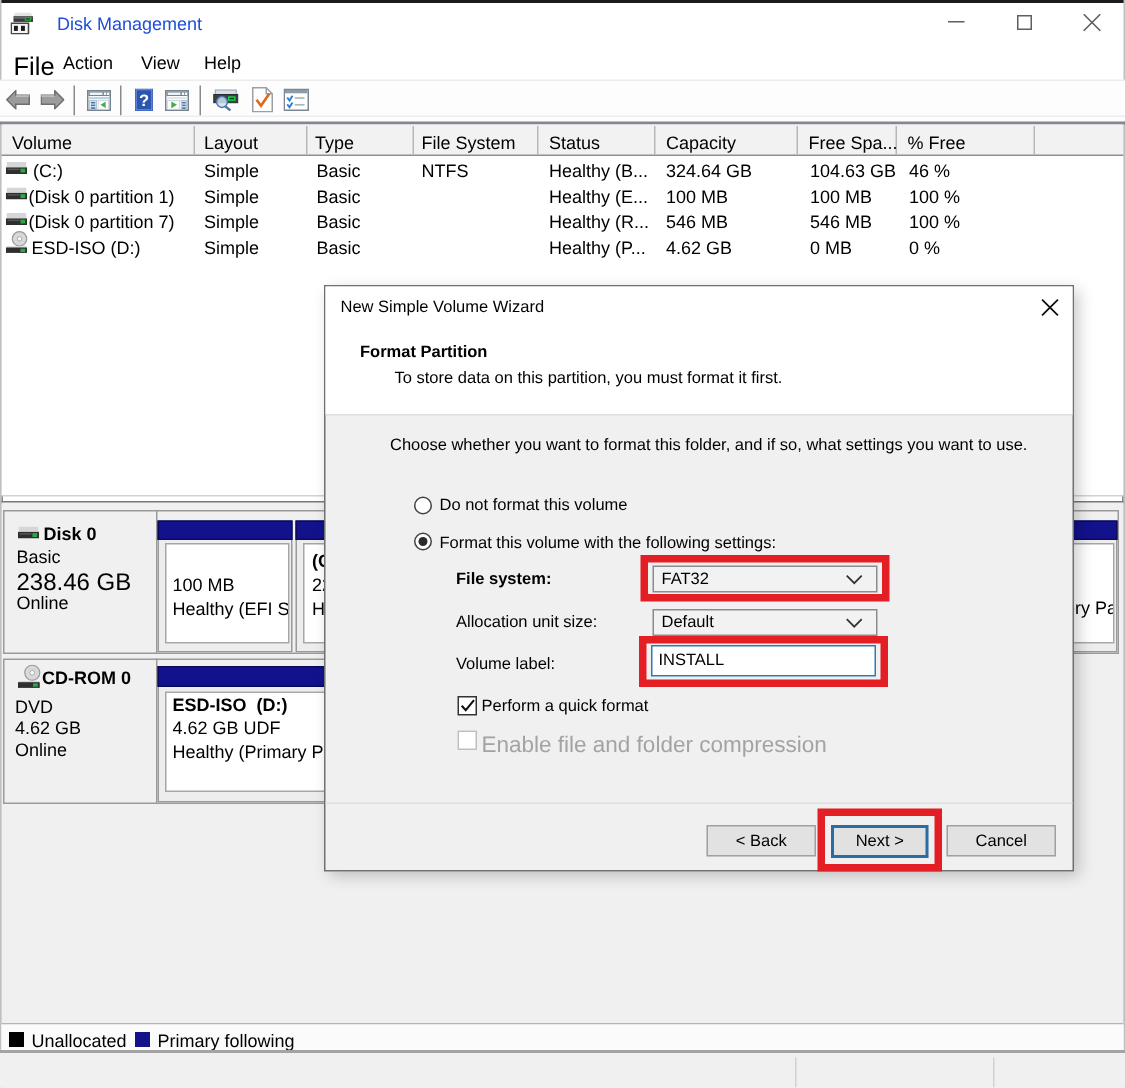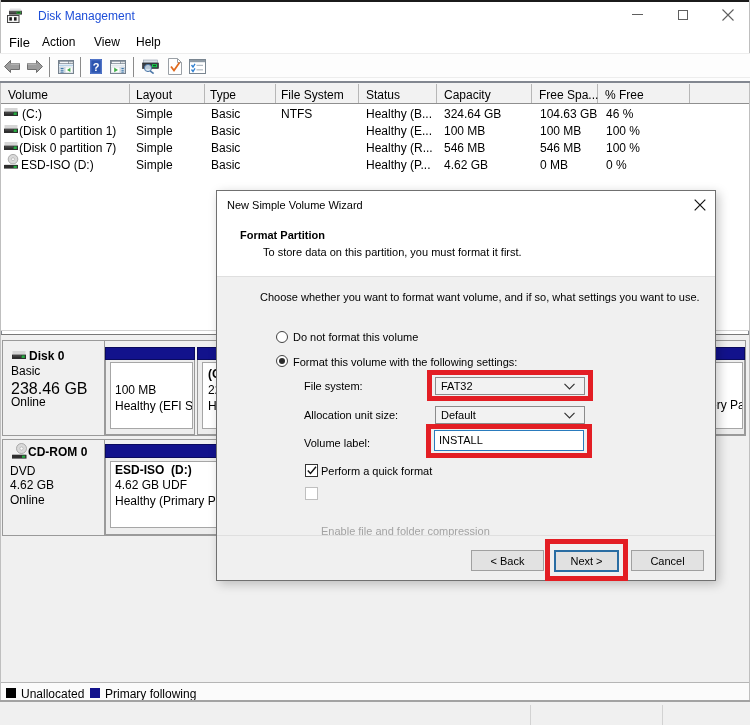--- a/index.html
+++ b/index.html
@@ -29,21 +29,21 @@
 </svg>
 </div>
 <div class="txt" style="left:38px;top:9px;font-size:12px;color:#1d4ed8;">Disk Management</div>
 
 <div class="abs" style="left:632px;top:14px;width:11px;height:1px;background:#5f5f5f;"></div>
 <div class="abs" style="left:678px;top:10px;width:10px;height:10px;border:1px solid #5f5f5f;"></div>
 <svg class="abs" style="left:722px;top:9px;" width="12" height="12" viewBox="0 0 12 12">
   <path d="M0.5 0.5 L11.5 11.5 M11.5 0.5 L0.5 11.5" stroke="#5f5f5f" stroke-width="1.1" fill="none"></path>
 </svg>
 
-<div class="txt" style="left:9px;top:35px;font-size:13px;">File</div>
+<div class="txt" style="left:9px;top:35px;font-size:17px;">File</div>
 <div class="txt" style="left:42px;top:35px;font-size:12px;">Action</div>
 <div class="txt" style="left:94px;top:35px;font-size:12px;">View</div>
 <div class="txt" style="left:136px;top:35px;font-size:12px;">Help</div>
 <div class="abs" style="left:0;top:53px;width:750px;height:1px;background:#ededed;"></div>
 
 <div id="toolbar" class="abs" style="left:0;top:54px;width:750px;height:27px;background:#fdfdfd;"></div>
 <svg class="abs" style="left:4px;top:60px;" width="16" height="13" viewBox="0 0 16 13">
   <path d="M6.5 0.5 L6.5 3.5 L15.5 3.5 L15.5 9.5 L6.5 9.5 L6.5 12.5 L0.5 6.5 Z" fill="#9c9c9c" stroke="#6e6e6e"></path>
   <path d="M6.5 3.5 L15.5 3.5 L15.5 4.5 L6.8 4.5 Z" fill="#c7c7c7"></path>
 </svg>
@@ -279,30 +279,30 @@
 
 <div class="abs" style="left:217px;top:191px;width:498px;height:85px;background:#fff;"></div>
 <div class="abs" style="left:217px;top:276px;width:498px;height:1px;background:#dfdfdf;"></div>
 <div class="txt" style="left:227px;top:199px;font-size:11px;">New Simple Volume Wizard</div>
 <svg class="abs" style="left:694px;top:199px;" width="12" height="12" viewBox="0 0 12 12">
   <path d="M0.7 0.7 L11.3 11.3 M11.3 0.7 L0.7 11.3" stroke="#111" stroke-width="1.2" fill="none"></path>
 </svg>
 <div class="txt" style="left:240px;top:229px;font-weight:bold;font-size:11px;">Format Partition</div>
 <div class="txt" style="left:263px;top:246px;font-size:11px;">To store data on this partition, you must format it first.</div>
 
-<div class="txt" style="left:260px;top:291px;font-size:11px;">Choose whether you want to format want volume, and if so, what settings you want to use.</div>
+<div class="txt" style="left:260px;top:291px;font-size:11px;">Choose whether you want to format this folder, and if so, what settings you want to use.</div>
 
 <div class="abs" style="left:276px;top:331px;width:12px;height:12px;border:1px solid #424242;border-radius:50%;background:#fff;"></div>
 <div class="txt" style="left:293px;top:331px;font-size:11px;">Do not format this volume</div>
 
 <div class="abs" style="left:276px;top:355px;width:12px;height:12px;border:1px solid #424242;border-radius:50%;background:#fff;"></div>
 <div class="abs" style="left:279px;top:358px;width:6px;height:6px;border-radius:50%;background:#2b2b2b;"></div>
 <div class="txt" style="left:293px;top:356px;font-size:11px;">Format this volume with the following settings:</div>
 
-<div class="txt" style="left:304px;top:380px;font-size:11px;">File system:</div>
+<div class="txt" style="left:304px;top:380px;font-size:11px;font-weight:bold;">File system:</div>
 <div class="abs" style="left:435px;top:377px;width:150px;height:18px;background:#f2f2f2;border:1px solid #8b8b8b;"></div>
 <div class="txt" style="left:441px;top:380px;font-size:11px;">FAT32</div>
 <svg class="abs" style="left:564px;top:383px;" width="11" height="7" viewBox="0 0 11 7">
   <path d="M0.5 0.8 L5.5 5.8 L10.5 0.8" stroke="#333" stroke-width="1.2" fill="none"></path>
 </svg>
 
 <div class="abs" style="left:427px;top:370px;width:166px;height:31px;border:5px solid #e31e24;"></div>
 
 <div class="txt" style="left:304px;top:409px;font-size:11px;">Allocation unit size:</div>
 <div class="abs" style="left:435px;top:406px;width:150px;height:18px;background:#f2f2f2;border:1px solid #8b8b8b;"></div>
@@ -316,21 +316,21 @@
 <div class="txt" style="left:439px;top:434px;font-size:11px;">INSTALL</div>
 
 <div class="abs" style="left:426px;top:424px;width:166px;height:34px;border:5px solid #e31e24;"></div>
 
 <div class="abs" style="left:305px;top:464px;width:13px;height:13px;border:1px solid #333;background:#fff;"></div>
 <svg class="abs" style="left:307px;top:466px;" width="10" height="9" viewBox="0 0 10 9">
   <path d="M0.8 4.5 L3.5 7.5 L9 0.8" stroke="#111" stroke-width="1.4" fill="none"></path>
 </svg>
 <div class="txt" style="left:321px;top:465px;font-size:11px;">Perform a quick format</div>
 <div class="abs" style="left:305px;top:487px;width:13px;height:13px;border:1px solid #bfbfbf;background:#fff;"></div>
-<div class="txt" style="left:321px;top:488px;font-size:11px;color:#a3a3a3;margin-top:37px;">Enable file and folder compression</div>
+<div class="txt" style="left:321px;top:488px;font-size:15px;color:#a3a3a3;">Enable file and folder compression</div>
 
 <div class="abs" style="left:217px;top:535px;width:498px;height:1px;background:#dfdfdf;"></div>
 <div class="abs" style="left:471px;top:550px;width:73px;height:21px;background:#e2e2e2;border:1px solid #a0a0a0;"></div>
 <div class="txt" style="left:471px;top:555px;width:73px;text-align:center;font-size:11px;">&lt; Back</div>
 <div class="abs" style="left:554px;top:550px;width:65px;height:22px;background:#e1e1e1;border:2px solid #2a6da3;"></div>
 <div class="txt" style="left:554px;top:555px;width:65px;text-align:center;font-size:11px;">Next &gt;</div>
 <div class="abs" style="left:631px;top:550px;width:73px;height:21px;background:#e2e2e2;border:1px solid #a0a0a0;"></div>
 <div class="txt" style="left:631px;top:555px;width:73px;text-align:center;font-size:11px;">Cancel</div>
 
 <div class="abs" style="left:545px;top:539px;width:83px;height:42px;border:5px solid #e31e24;"></div>

